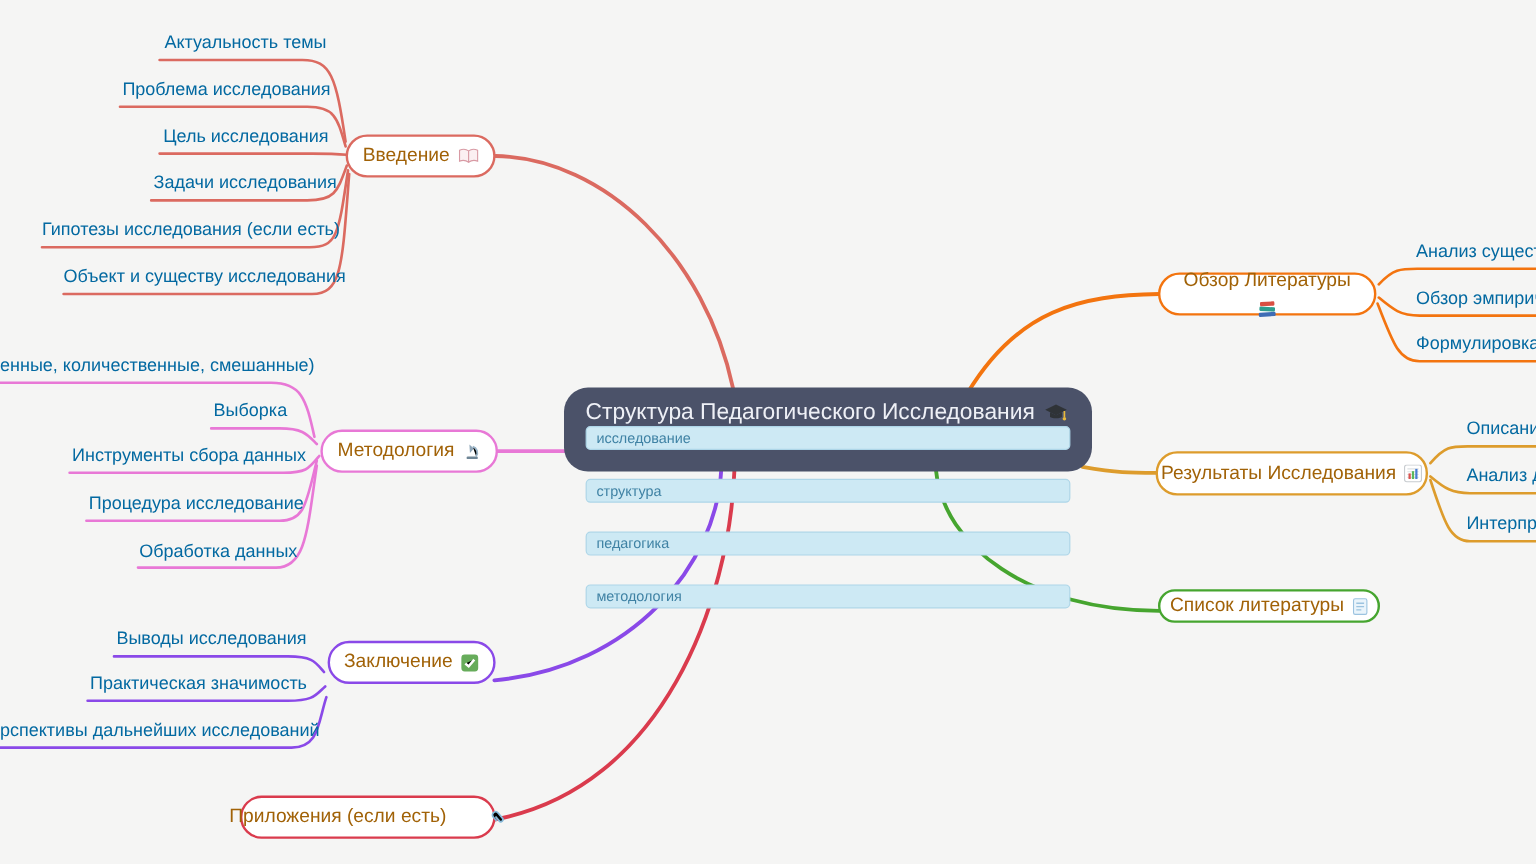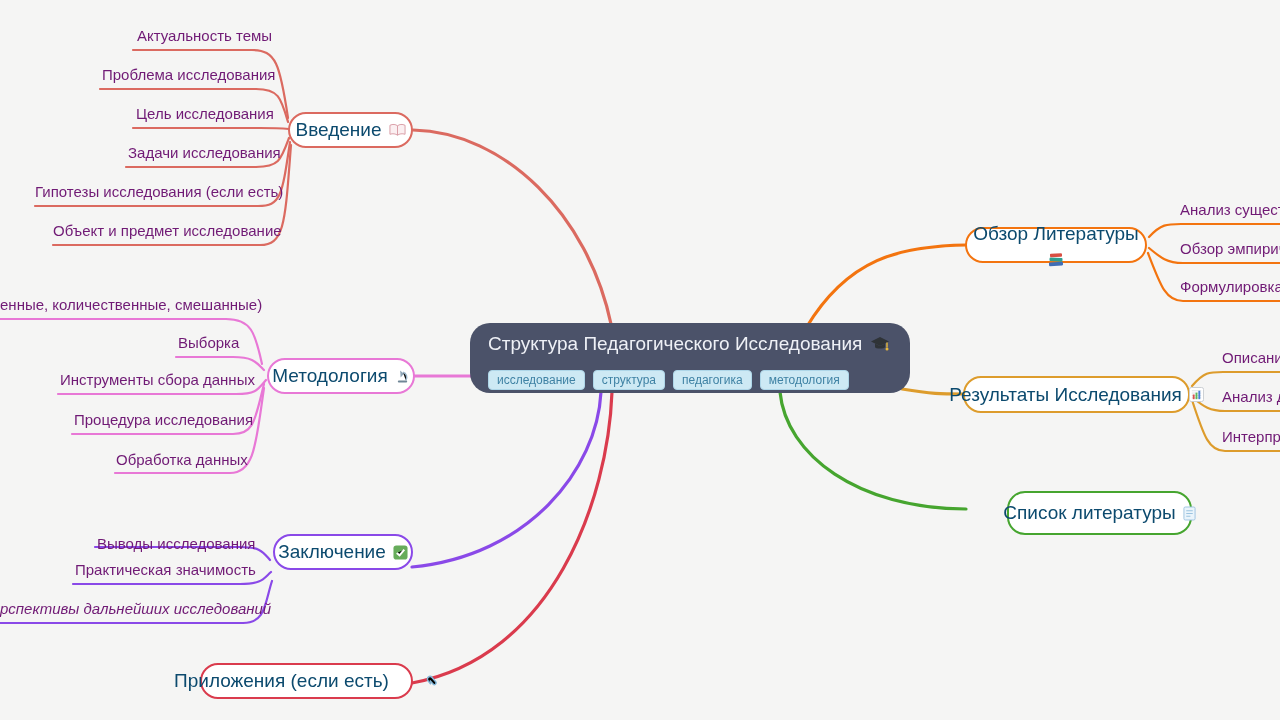--- a/index.html
+++ b/index.html
@@ -5,36 +5,36 @@
   html,body{margin:0;padding:0;}
   body{
     width:1280px;height:720px;overflow:hidden;position:relative;
     font-family:"Liberation Sans", sans-serif;
     background:#f5f5f4;
   }
   #wires{position:absolute;left:0;top:0;width:1280px;height:720px;}
   .node{
     position:absolute;display:flex;align-items:center;justify-content:center;gap:7px;
     background:#ffffff;border:2.5px solid #999;border-radius:18px;
-    font-size:19px;color:#0c4a6e;white-space:nowrap;box-sizing:border-box;
+    font-size:16px;color:#a16207;white-space:nowrap;box-sizing:border-box;
   }
   .leaf{
-    position:absolute;height:20px;line-height:20px;font-size:15px;color:#701a75;
+    position:absolute;height:20px;line-height:20px;font-size:15px;color:#0369a1;
     white-space:nowrap;
   }
   .icon{display:inline-flex;align-items:center;line-height:0;}
   #center-node{
     position:absolute;left:470px;top:323px;width:440px;height:70px;
     background:#4b5269;border-radius:20px;box-sizing:border-box;
     padding:10px 18px 3px 18px;display:flex;flex-direction:column;justify-content:space-between;
   }
   #center-title{
     font-size:19px;color:#eef0f6;white-space:nowrap;display:flex;align-items:center;gap:8px;
   }
-  #center-tags{display:flex;gap:8px;}
+  #center-tags{display:flex;gap:24px;flex-direction:column;}
   .tag{
     font-size:12px;line-height:18px;padding:0 8px;border-radius:4px;
     background:#cde9f4;color:#3f82a4;border:1px solid #aed6e8;white-space:nowrap;
   }
 </style>
 </head>
 <body style="background: rgb(245, 245, 244);">
 
 <svg id="wires" width="1280" height="720" fill="none" stroke-linecap="round">
 
@@ -149,46 +149,46 @@
     <svg width="15" height="15" viewBox="0 0 16 16">
         <rect x="0.5" y="0.5" width="15" height="15" rx="2" fill="#ffffff" stroke="#c8ccd0"></rect>
         <path d="M3,4 H13 M3,6.5 H13 M3,9 H13 M3,11.5 H13" stroke="#dde1e4"></path>
         <rect x="4" y="8" width="2" height="5" fill="#d9534f"></rect>
         <rect x="7" y="6" width="2" height="7" fill="#5cb85c"></rect>
         <rect x="10" y="4" width="2" height="9" fill="#4a7fd4"></rect>
       </svg>
   </span>
 </div>
 
-<div class="node" style="left: 1007px; top: 491px; width: 185px; height: 44px; border-color: rgb(70, 165, 47);">
+<div class="node" style="left: 965px; top: 491px; width: 185px; height: 28px; border-color: rgb(70, 165, 47);">
   <span>Список литературы</span>
   <span class="icon">
     <svg width="13" height="15" viewBox="0 0 14 16">
         <rect x="1" y="1" width="12" height="14" rx="1.5" fill="#eaf4fb" stroke="#9cc3e0"></rect>
         <path d="M3.5,5 H10.5 M3.5,8 H10.5 M3.5,11 H8" stroke="#9cc3e0" stroke-width="1.2"></path>
       </svg>
   </span>
 </div>
 
 <span class="leaf" style="left:137px;top:26px;">Актуальность темы</span>
 <span class="leaf" style="left:102px;top:65px;">Проблема исследования</span>
 <span class="leaf" style="left:136px;top:104px;">Цель исследования</span>
 <span class="leaf" style="left:128px;top:143px;">Задачи исследования</span>
 <span class="leaf" style="left:35px;top:182px;">Гипотезы исследования (если есть)</span>
-<span class="leaf" style="left:53px;top:221px;">Объект и предмет исследование</span>
+<span class="leaf" style="left:53px;top:221px;">Объект и существу исследования</span>
 
 <span class="leaf" style="left:0px;top:295px;">енные, количественные, смешанные)</span>
 <span class="leaf" style="left:178px;top:333px;">Выборка</span>
 <span class="leaf" style="left:60px;top:370px;">Инструменты сбора данных</span>
-<span class="leaf" style="left:74px;top:410px;">Процедура исследования</span>
+<span class="leaf" style="left:74px;top:410px;">Процедура исследование</span>
 <span class="leaf" style="left:116px;top:450px;">Обработка данных</span>
 
-<span class="leaf" style="left:97px;top:523px;margin-top:11px;">Выводы исследования</span>
+<span class="leaf" style="left:97px;top:523px;">Выводы исследования</span>
 <span class="leaf" style="left:75px;top:560px;">Практическая значимость</span>
-<span class="leaf" style="left:0px;top:599px;font-style:italic;">рспективы дальнейших исследований</span>
+<span class="leaf" style="left:0px;top:599px;">рспективы дальнейших исследований</span>
 
 <span class="leaf" style="left:1180px;top:200px;">Анализ существу</span>
 <span class="leaf" style="left:1180px;top:239px;">Обзор эмпириче</span>
 <span class="leaf" style="left:1180px;top:277px;">Формулировка с</span>
 
 <span class="leaf" style="left:1222px;top:348px;">Описание</span>
 <span class="leaf" style="left:1222px;top:387px;">Анализ д</span>
 <span class="leaf" style="left:1222px;top:427px;">Интерпре</span>
 
 </body></html>

